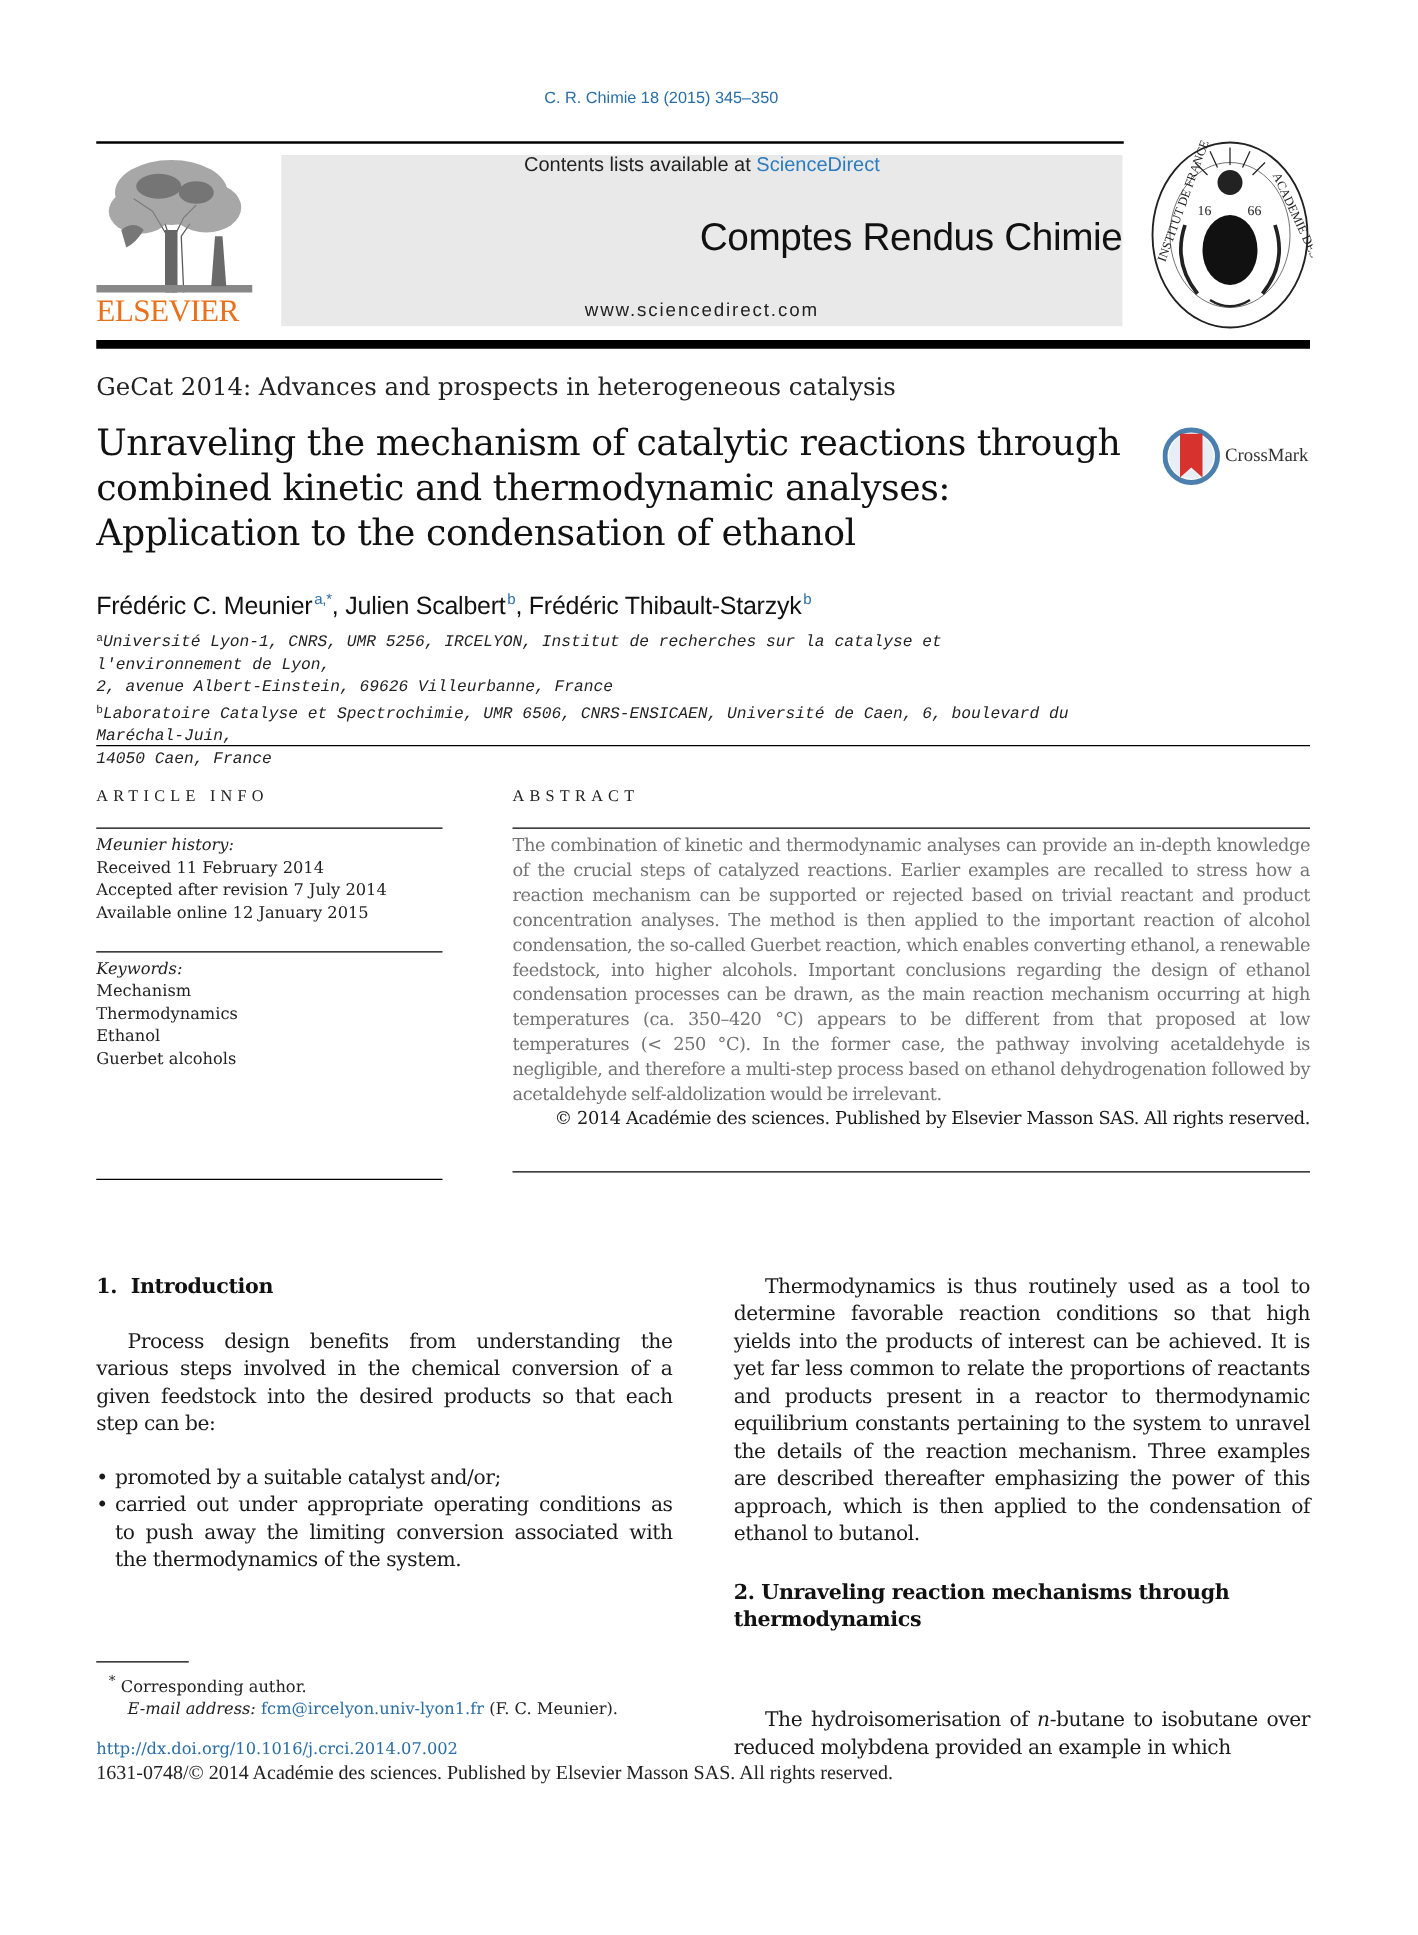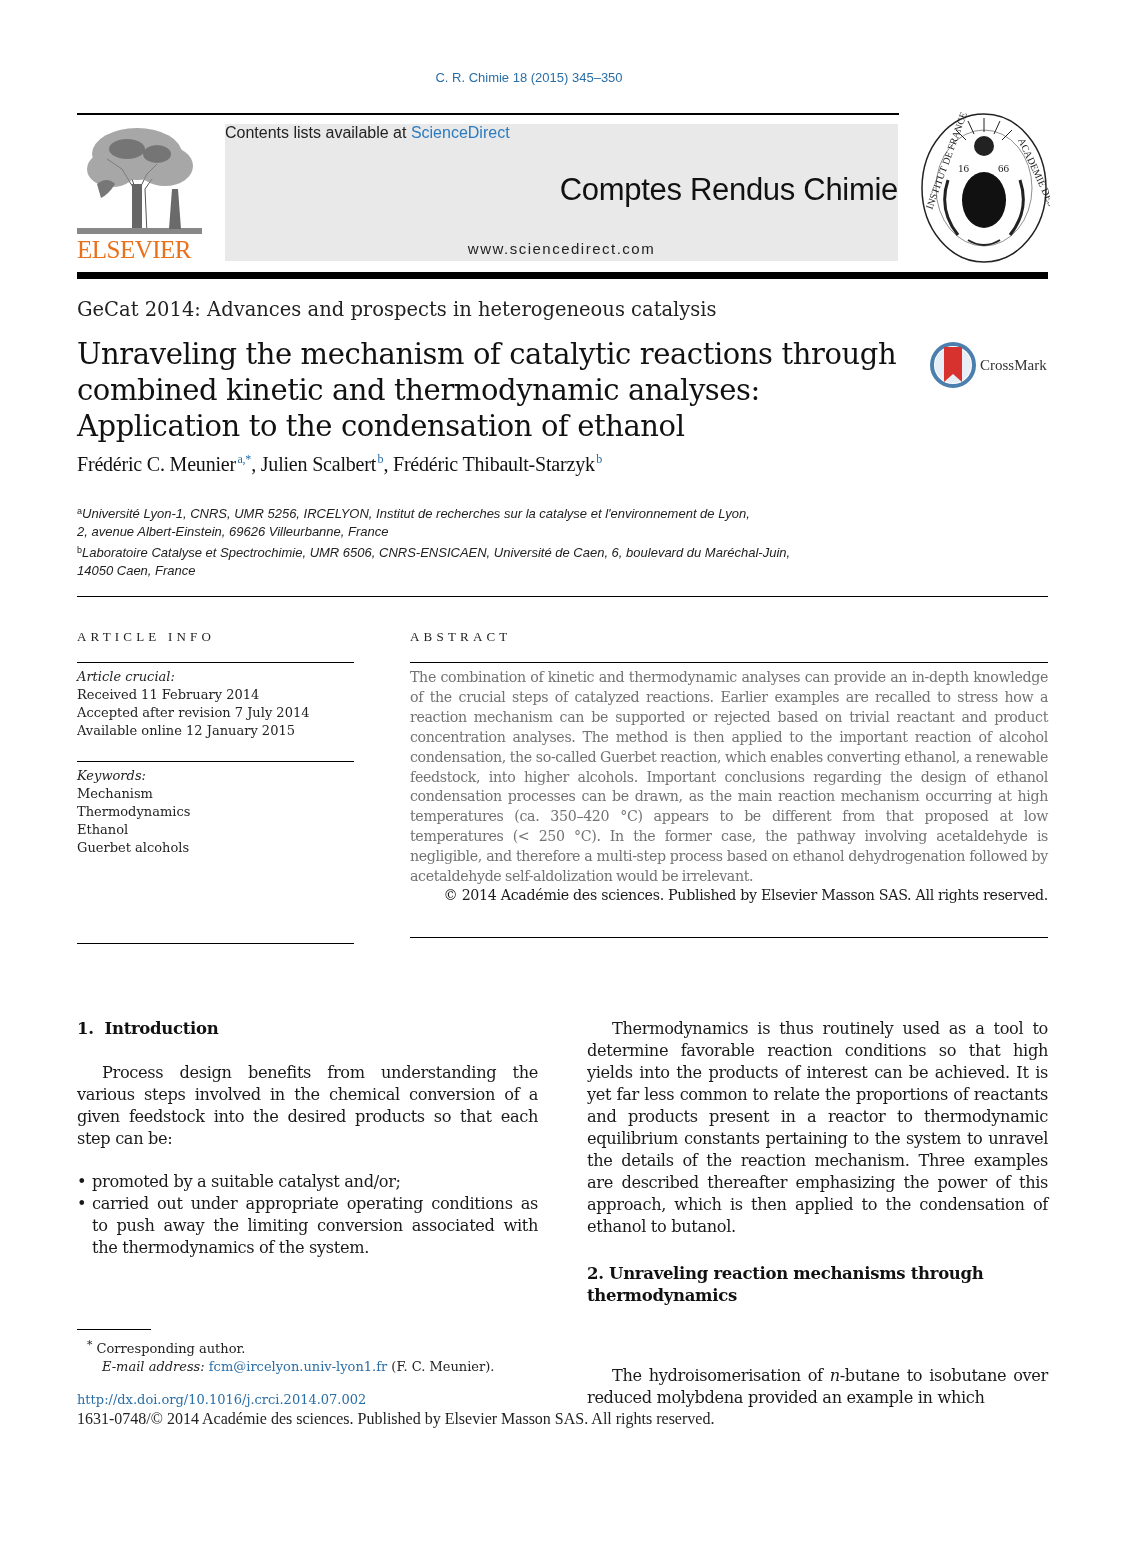--- a/index.html
+++ b/index.html
@@ -4,36 +4,36 @@
 <style>
   * { box-sizing: border-box; margin: 0; padding: 0; }
   html, body { width: 1134px; height: 1548px; background: #ffffff; }
   body { position: relative; font-family: "DejaVu Serif", serif; color: #1a1a1a; overflow: hidden; }
   .abs { position: absolute; }
   .link { color: #2a6ea6; }
 
   #citation { top: 70px; left: 0; width: 1058px; text-align: center; font-size: 13px; color: #2a6ea6; font-family: "Liberation Sans", sans-serif; }
   #top-rule { top: 113px; left: 77px; width: 822px; height: 1.5px; background: #000; }
   #header-band { top: 124px; left: 225px; width: 673px; height: 137px; background: #e9e9e9; }
-  #contents-line { top: 124px; left: 225px; width: 673px; font-size: 16px; color: #222; font-family: "Liberation Sans", sans-serif; }
+  #contents-line { top: 124px; left: 225px; width: 673px; text-align: center; font-size: 16px; color: #222; font-family: "Liberation Sans", sans-serif; }
   #contents-line .link { color: #2a7bbf; }
   #journal-title { top: 172px; left: 225px; width: 673px; text-align: right; font-size: 31px; color: #111; font-family: "Liberation Sans", sans-serif; letter-spacing: -0.3px; }
   #journal-url { top: 240px; left: 225px; width: 673px; text-align: center; font-size: 15px; letter-spacing: 1.5px; color: #222; font-family: "Liberation Sans", sans-serif; }
   #thick-rule { top: 272px; left: 77px; width: 971px; height: 7px; background: #000; }
 
   #elsevier-logo { top: 124px; left: 77px; width: 125px; height: 140px; }
   #elsevier-word { top: 236px; left: 77px; width: 125px; font-size: 25px; color: #e9711c; font-family: "Liberation Serif", serif; letter-spacing: -0.5px; text-align: left; }
   #academie-seal { top: 110px; left: 918px; width: 132px; height: 156px; }
 
   #series { top: 298px; left: 77px; font-size: 19.5px; color: #222; font-family: "DejaVu Serif", serif; }
   #title { top: 336px; left: 77px; width: 840px; font-size: 29px; line-height: 36px; color: #111; font-family: "DejaVu Serif", serif; letter-spacing: -0.4px; }
   #crossmark-label { top: 357px; left: 980px; font-size: 15px; color: #333; font-family: "Liberation Serif", serif; }
-  #authors { top: 452px; left: 77px; font-size: 20px; color: #111; font-family: Liberation Serif, serif; letter-spacing: -0.2px; }
+  #authors { top: 472px; left: 77px; font-size: 20px; color: #111; font-family: Liberation Sans, sans-serif; letter-spacing: -0.2px; }
   #authors sup { font-size: 12px; color: #2a6ea6; vertical-align: 8px; }
-  #affils { top: 502px; left: 77px; width: 780px; font-size: 13px; line-height: 18px; font-style: italic; color: #222; font-family: Liberation Sans, sans-serif; }
+  #affils { top: 502px; left: 77px; width: 780px; font-size: 13px; line-height: 18px; font-style: italic; color: #222; font-family: Liberation Mono, monospace; }
   #affils sup { font-size: 9px; font-style: normal; vertical-align: 4px; }
 
   #rule-mid { top: 596px; left: 77px; width: 971px; height: 1px; background: #000; }
 
   .caps-head { font-size: 13px; letter-spacing: 4.2px; color: #222; font-family: Liberation Serif, serif; }
   #article-info-head { top: 629px; left: 77px; }
   #abstract-head { top: 629px; left: 410px; }
   .hr { height: 1px; background: #000; }
   #info-rule-1 { top: 662px; left: 77px; width: 277px; }
   #info-rule-2 { top: 761px; left: 77px; width: 277px; }
@@ -150,21 +150,21 @@
   <div>2, avenue Albert-Einstein, 69626 Villeurbanne, France</div>
   <div><sup>b</sup><span>Laboratoire Catalyse et Spectrochimie, UMR 6506, CNRS-ENSICAEN, Université de Caen, 6, boulevard du Maréchal-Juin,</span></div>
   <div>14050 Caen, France</div>
 </div>
 
 <div id="rule-mid" class="abs"></div>
 
 <div id="article-info-head" class="abs caps-head">ARTICLE INFO</div>
 <div id="info-rule-1" class="abs hr"></div>
 <div id="history" class="abs info-block">
-  <div class="lbl">Article crucial:</div>
+  <div class="lbl">Meunier history:</div>
   <div>Received 11 February 2014</div>
   <div>Accepted after revision 7 July 2014</div>
   <div>Available online 12 January 2015</div>
 </div>
 <div id="info-rule-2" class="abs hr"></div>
 <div id="keywords" class="abs info-block">
   <div class="lbl">Keywords:</div>
   <div>Mechanism</div>
   <div>Thermodynamics</div>
   <div>Ethanol</div>

